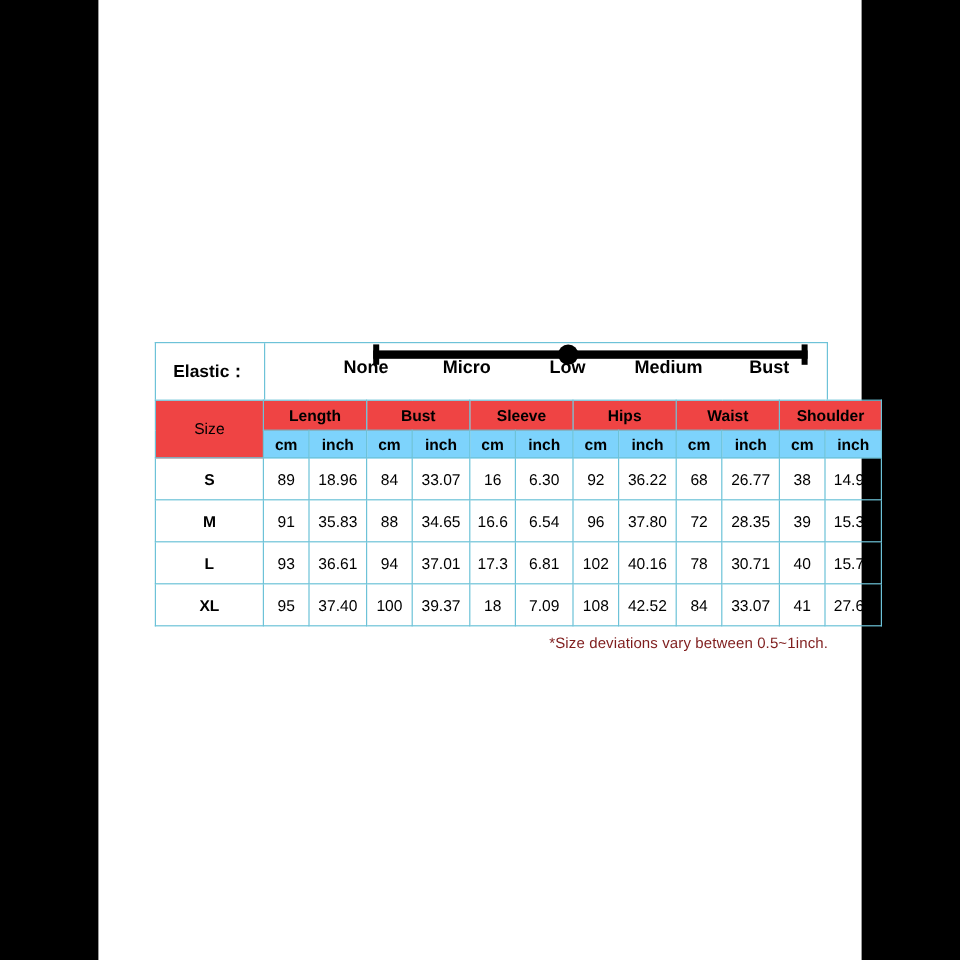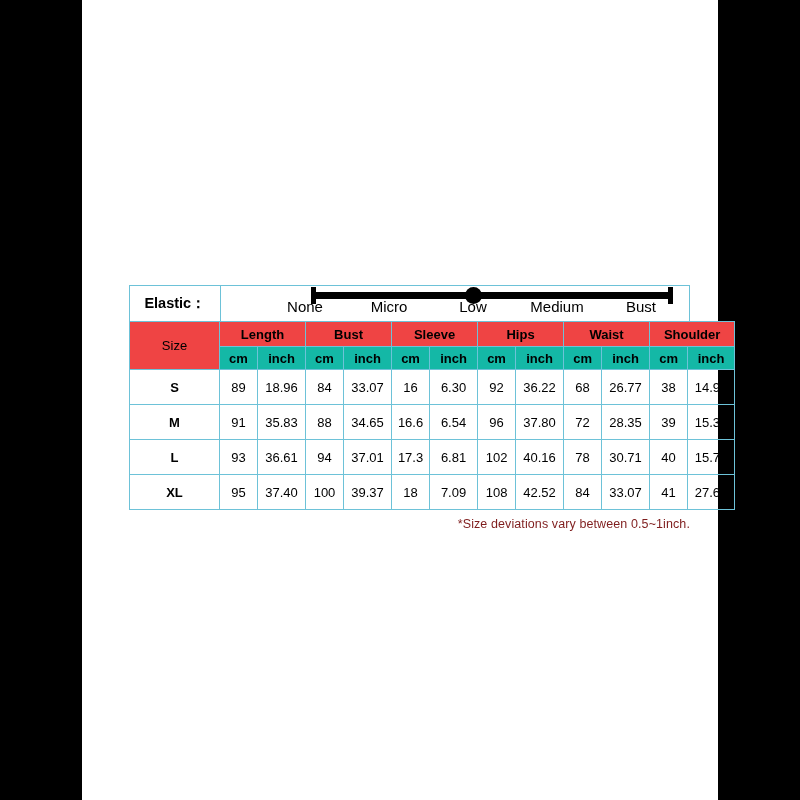--- a/index.html
+++ b/index.html
@@ -28,21 +28,21 @@
     top: 285px;
     width: 561px;
   }
 
   
   .elastic-row {
     display: flex;
     align-items: stretch;
     border: 1px solid #6dc2d8;
     border-bottom: none;
-    height: 36px;
+    height: 48px;
     box-sizing: border-box;
     gap: 36px;
   }
   .elastic-label {
     width: 90px;
     flex: 0 0 90px;
     border-right: 1px solid #6dc2d8;
     display: flex;
     align-items: center;
     justify-content: center;
@@ -86,21 +86,21 @@
     left: 0;
     right: 0;
     top: 12px;
     display: flex;
     justify-content: space-between;
     padding: 0 6px;
     box-sizing: border-box;
   }
   .slider-ticks span {
     font-size: 15px;
-    font-weight: normal;
+    font-weight: bold;
     color: #000;
     text-align: center;
     flex: 1 1 0;
   }
 
   
   table.size-table {
     border-collapse: collapse;
     width: 561px;
     table-layout: fixed;
@@ -119,21 +119,21 @@
     font-size: 14.5px;
     height: 24px;
   }
   .hdr-size {
     background: #ef4444;
     color: #ffffff;
     font-weight: normal;
     font-size: 16px;
   }
   .hdr-unit {
-    background: #14b8a6;
+    background: #7dd3fc;
     color: #ffffff;
     font-weight: bold;
     font-size: 12.5px;
     height: 22px;
   }
   .size-cell {
     font-weight: bold;
     font-size: 17px;
     height: 34px;
   }

